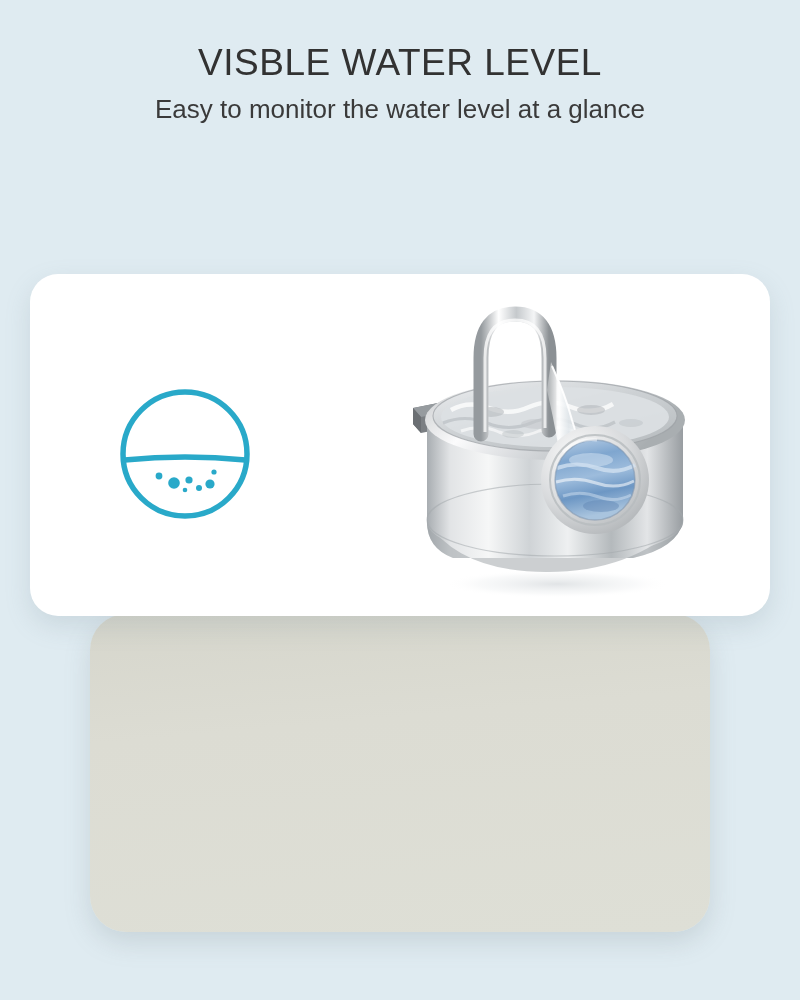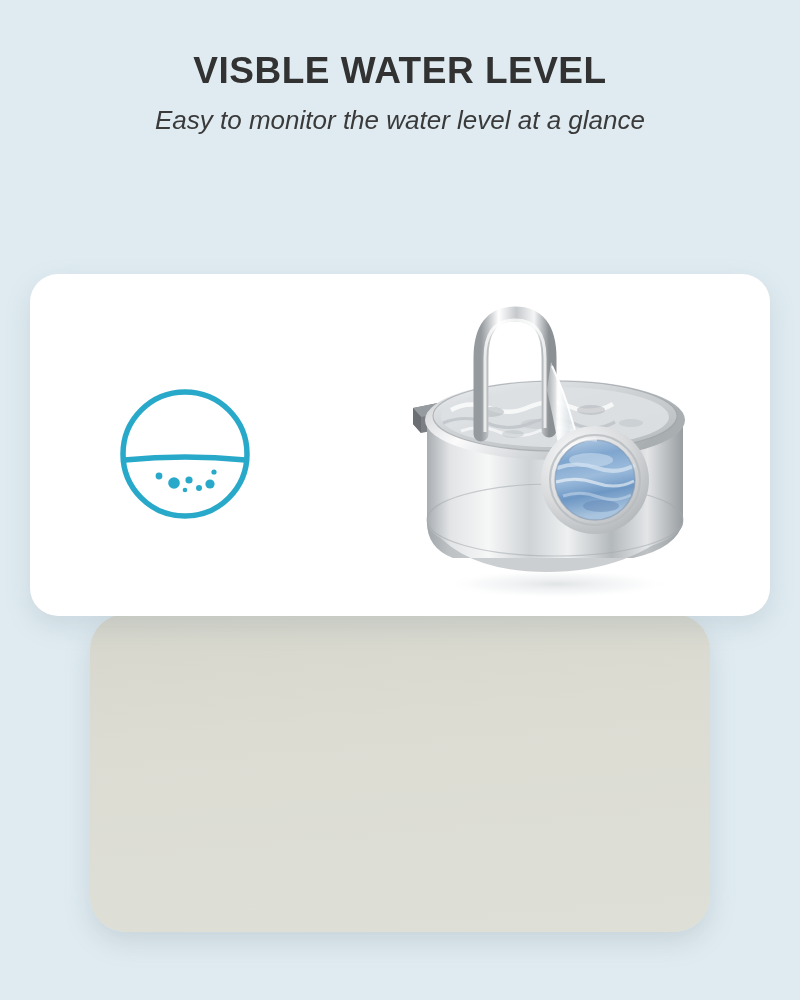--- a/index.html
+++ b/index.html
@@ -18,33 +18,32 @@
   
   #header {
     position: absolute;
     top: 0; left: 0;
     width: 800px;
     padding-top: 38px;
     text-align: center;
   }
   #title {
     font-size: 37px;
-    font-weight: bold;
+    font-weight: normal;
     color: #323232;
     letter-spacing: 0.5px;
     line-height: 1.12;
-    margin: 12px;
+    margin: 4px;
   }
   #subtitle-1 {
     font-size: 26px;
     font-weight: normal;
     color: #3a3a3a;
     line-height: 1.32;
     margin: 9px 0 0 0;
-    font-style: italic;
   }
   #subtitle-2 {
     font-size: 26px;
     font-weight: normal;
     color: #3a3a3a;
     line-height: 1.32;
     margin: 2px 0 0 0;
   }
 
   

